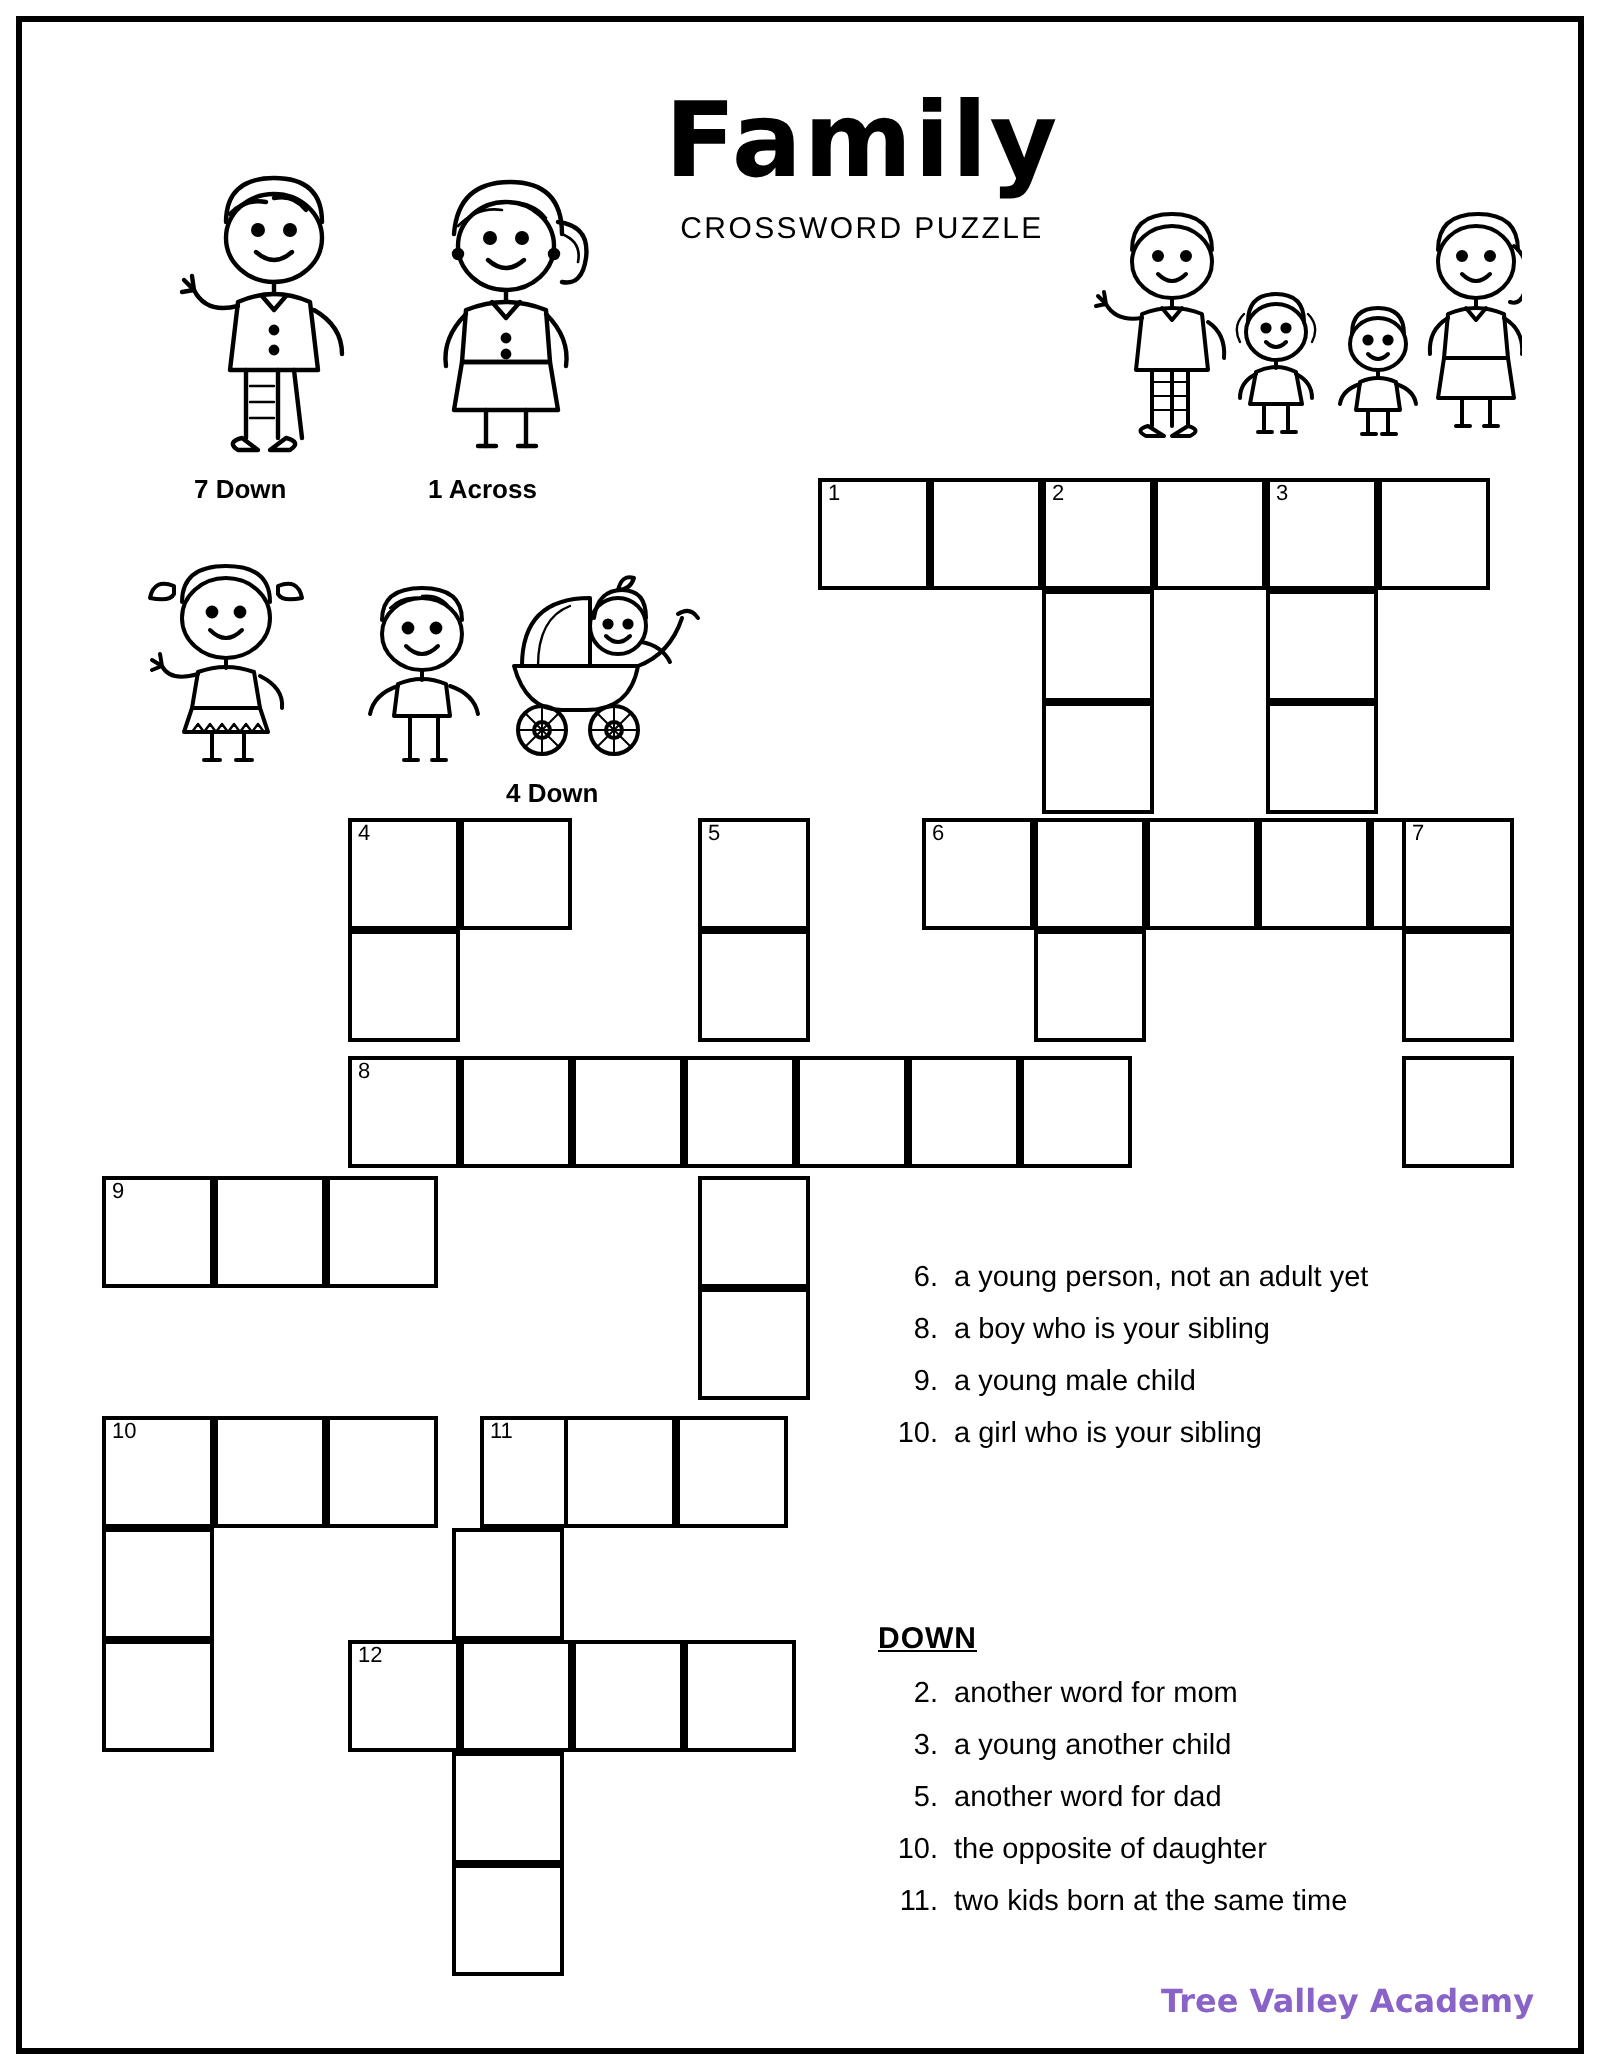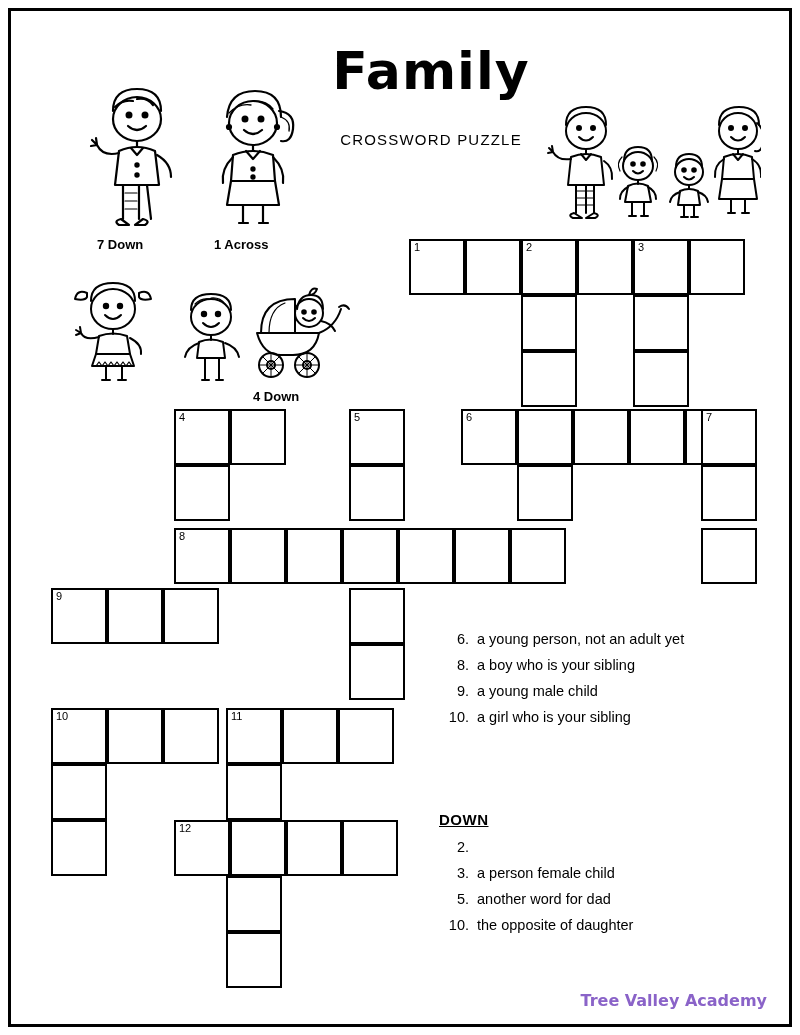--- a/index.html
+++ b/index.html
@@ -30,21 +30,20 @@
     letter-spacing:1px;
     color:#000;
     line-height:1;
   }
   .subtitle {
     position:absolute; left:260px; top:95px; width:320px;
     text-align:center;
     font-size:15px;
     letter-spacing:1.2px;
     color:#000;
-    margin-top:25px;
   }
 
   
   .caption {
     position:absolute;
     font-size:13px;
     font-weight:bold;
     color:#000;
     white-space:nowrap;
   }
@@ -354,21 +353,21 @@
         </div>
         <div class="cell" style="left: 96px; top: 577px; width: 56px; height: 56px;"></div>
         <div class="cell" style="left: 152px; top: 577px; width: 56px; height: 56px;"></div>
         <div class="cell" style="left: 338px; top: 577px; width: 56px; height: 56px;"></div>
         <div class="cell" style="left: 338px; top: 633px; width: 56px; height: 56px;"></div>
         <div class="cell" style="left: 40px; top: 697px; width: 56px; height: 56px;">
           <span class="num">10</span>
         </div>
         <div class="cell" style="left: 96px; top: 697px; width: 56px; height: 56px;"></div>
         <div class="cell" style="left: 152px; top: 697px; width: 56px; height: 56px;"></div>
-        <div class="cell" style="left: 215px; top: 697px; width: 56px; height: 56px;">
+        <div class="cell" style="left: 229px; top: 697px; width: 56px; height: 56px;">
           <span class="num">11</span>
         </div>
         <div class="cell" style="left: 271px; top: 697px; width: 56px; height: 56px;"></div>
         <div class="cell" style="left: 327px; top: 697px; width: 56px; height: 56px;"></div>
         <div class="cell" style="left: 40px; top: 753px; width: 56px; height: 56px;"></div>
         <div class="cell" style="left: 215px; top: 753px; width: 56px; height: 56px;"></div>
         <div class="cell" style="left: 40px; top: 809px; width: 56px; height: 56px;"></div>
         <div class="cell" style="left: 163px; top: 809px; width: 56px; height: 56px;">
           <span class="num">12</span>
         </div>
@@ -398,31 +397,36 @@
             <div class="clue-text">a girl who is your sibling</div>
           </div>
         </div>
     </div>
 
     <div class="clue-block" style="left:428px; top:800px;">
       <div class="clue-head">DOWN</div>
       <div id="down-list">
           <div class="clue-row">
             <div class="clue-num">2.</div>
+            <div class="clue-text">another word for mom</div>
           </div>
           <div class="clue-row">
             <div class="clue-num">3.</div>
-            <div class="clue-text">a person female child</div>
+            <div class="clue-text">a young another child</div>
           </div>
           <div class="clue-row">
             <div class="clue-num">5.</div>
             <div class="clue-text">another word for dad</div>
           </div>
           <div class="clue-row">
             <div class="clue-num">10.</div>
             <div class="clue-text">the opposite of daughter</div>
+          </div>
+          <div class="clue-row">
+            <div class="clue-num">11.</div>
+            <div class="clue-text">two kids born at the same time</div>
           </div>
         </div>
     </div>
 
     <div class="footer">Tree Valley Academy</div>
   </div>
 </div>
 
 </body></html>

